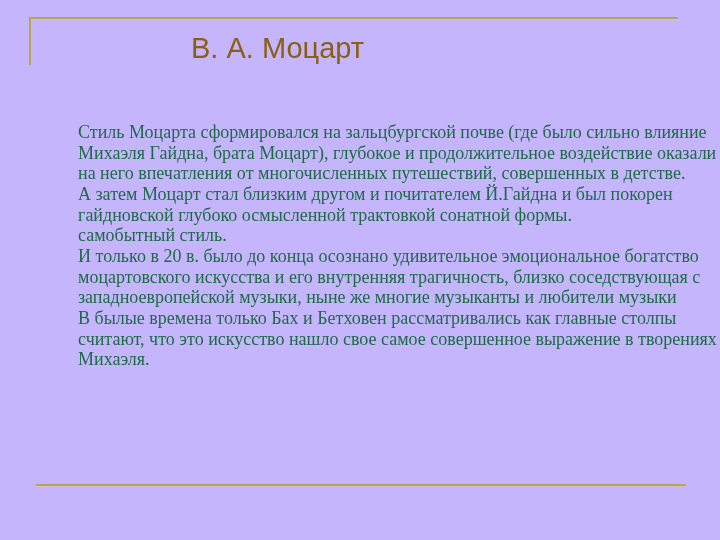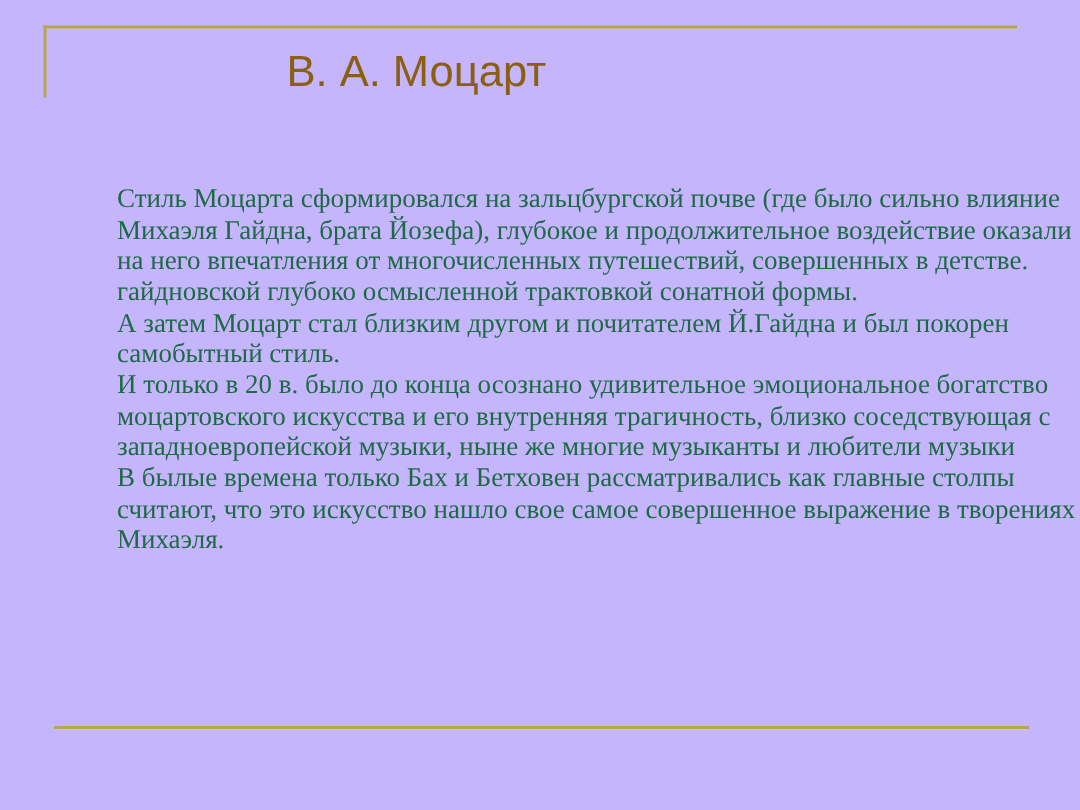--- a/index.html
+++ b/index.html
@@ -77,24 +77,24 @@
 <body>
 
 <div class="slide">
   <div class="frame-top"></div>
   <div class="frame-left"></div>
 
   <h1 class="title">В. А. Моцарт</h1>
 
   <div class="body-text">
     <span class="line">Стиль Моцарта сформировался на зальцбургской почве (где было сильно влияние</span>
-    <span class="line">Михаэля Гайдна, брата Йозефа), глубокое и продолжительное воздействие оказали</span>
+    <span class="line">Михаэля Гайдна, брата Моцарт), глубокое и продолжительное воздействие оказали</span>
     <span class="line">на него впечатления от многочисленных путешествий, совершенных в детстве.</span>
+    <span class="line">А затем Моцарт стал близким другом и почитателем Й.Гайдна и был покорен</span>
     <span class="line">гайдновской глубоко осмысленной трактовкой сонатной формы.</span>
-    <span class="line">А затем Моцарт стал близким другом и почитателем Й.Гайдна и был покорен</span>
     <span class="line">самобытный стиль.</span>
     <span class="line">И только в 20 в. было до конца осознано удивительное эмоциональное богатство</span>
     <span class="line">моцартовского искусства и его внутренняя трагичность, близко соседствующая с</span>
     <span class="line">западноевропейской музыки, ныне же многие музыканты и любители музыки</span>
     <span class="line">В былые времена  только Бах и Бетховен рассматривались как главные столпы</span>
     <span class="line">считают, что это искусство нашло свое самое совершенное выражение в творениях</span>
     <span class="line">Михаэля.</span>
   </div>
 
   <div class="frame-bottom"></div>

